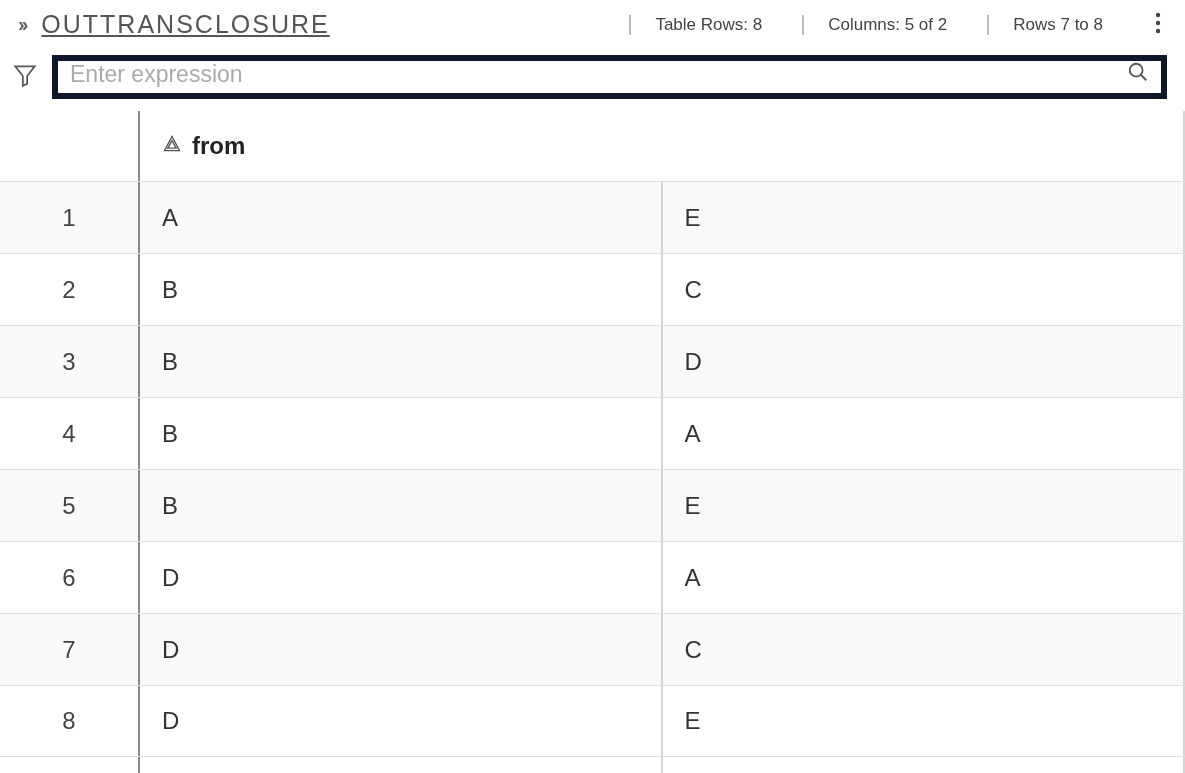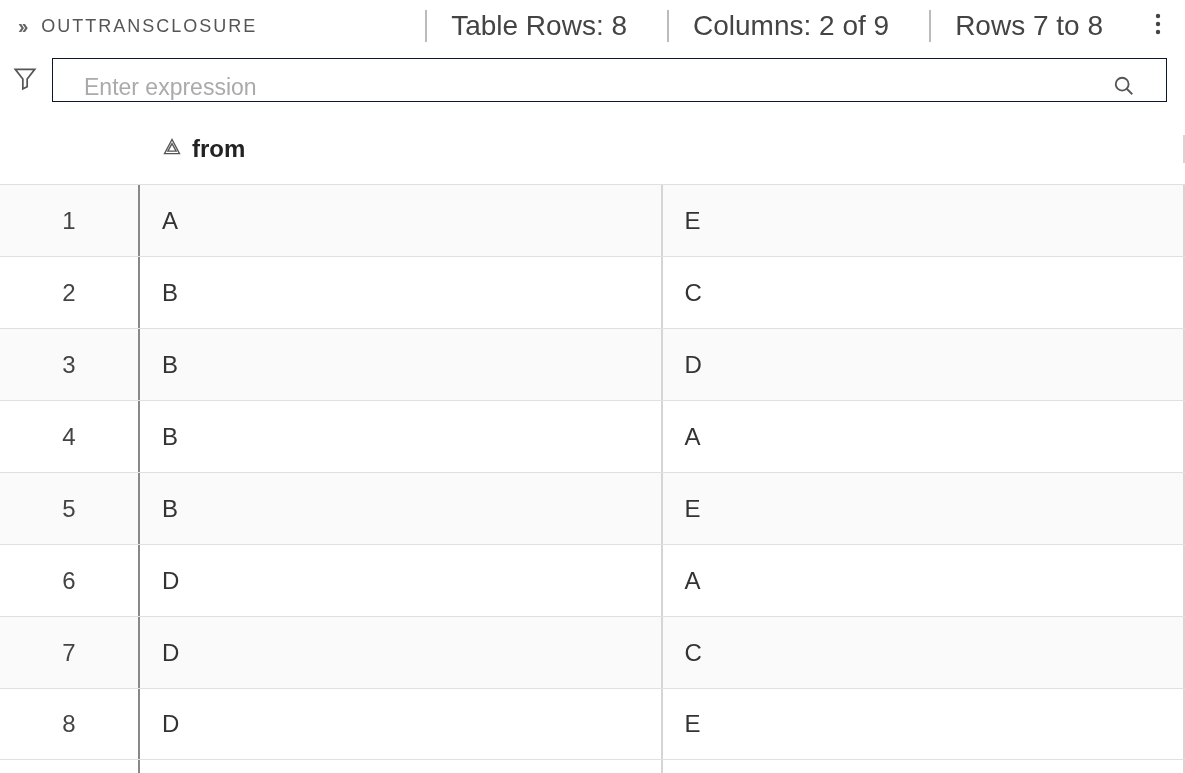--- a/index.html
+++ b/index.html
@@ -24,30 +24,31 @@
     .chevron {
       font-size: 20px;
       color: #666;
       letter-spacing: -3px;
       font-weight: bold;
     }
     .title {
       font-weight: 400;
       letter-spacing: 2px;
       color: #555;
-      font-size: 18px;
+      font-size: 25px;
+      text-decoration: underline;
     }
     .spacer {
       flex: 1;
     }
     .header-stat {
       padding: 0 24px;
       border-left: 2px solid #bbb;
       color: #444;
-      font-size: 28px;
+      font-size: 17px;
       white-space: nowrap;
     }
     .header-stat:first-of-type {
       border-left: none;
     }
     .more-btn {
       color: #444;
       font-size: 24px;
       padding: 0 6px 0 12px;
       line-height: 1;
@@ -59,24 +60,24 @@
       padding: 2px 18px 12px 12px;
       gap: 14px;
     }
     .filter-icon {
       color: #555;
       flex-shrink: 0;
     }
     .search-box {
       flex: 1;
       display: flex;
-      align-items: flex-end;
-      border: 1px solid #0f172a;
+      align-items: flex-start;
+      border: 6px solid #0f172a;
       height: 44px;
-      padding: 0 31px;
+      padding: 0 12px;
       position: relative;
     }
     .search-input {
       flex: 1;
       border: none;
       outline: none;
       font-size: 23px;
       color: #333;
       background: transparent;
     }
@@ -107,21 +108,20 @@
       flex: 1;
       padding: 0 22px;
       display: flex;
       align-items: center;
       font-size: 24px;
       color: #333;
       border-right: 2px solid #d5d5d5;
     }
     .thead-row {
       height: 70px;
-      align-items: center;
     }
     .thead-row .col-cell {
       font-weight: 700;
       color: #222;
       gap: 10px;
     }
     .tbody-row {
       height: 72px;
       border-top: 1px solid #e0e0e0;
     }
@@ -146,21 +146,21 @@
     }
   </style>
 </head>
 <body>
 
 <div class="header">
   <span class="chevron">››</span>
   <span class="title">OUTTRANSCLOSURE</span>
   <span class="spacer"></span>
   <span class="header-stat">Table Rows: 8</span>
-  <span class="header-stat">Columns: 2 of 9</span>
+  <span class="header-stat">Columns: 5 of 2</span>
   <span class="header-stat">Rows 7 to 8</span>
   <span class="more-btn">
     <svg width="6" height="24" viewBox="0 0 6 24">
         <circle cx="3" cy="4" r="2.2" fill="#444"></circle>
         <circle cx="3" cy="12" r="2.2" fill="#444"></circle>
         <circle cx="3" cy="20" r="2.2" fill="#444"></circle>
       </svg>
   </span>
 </div>
 

